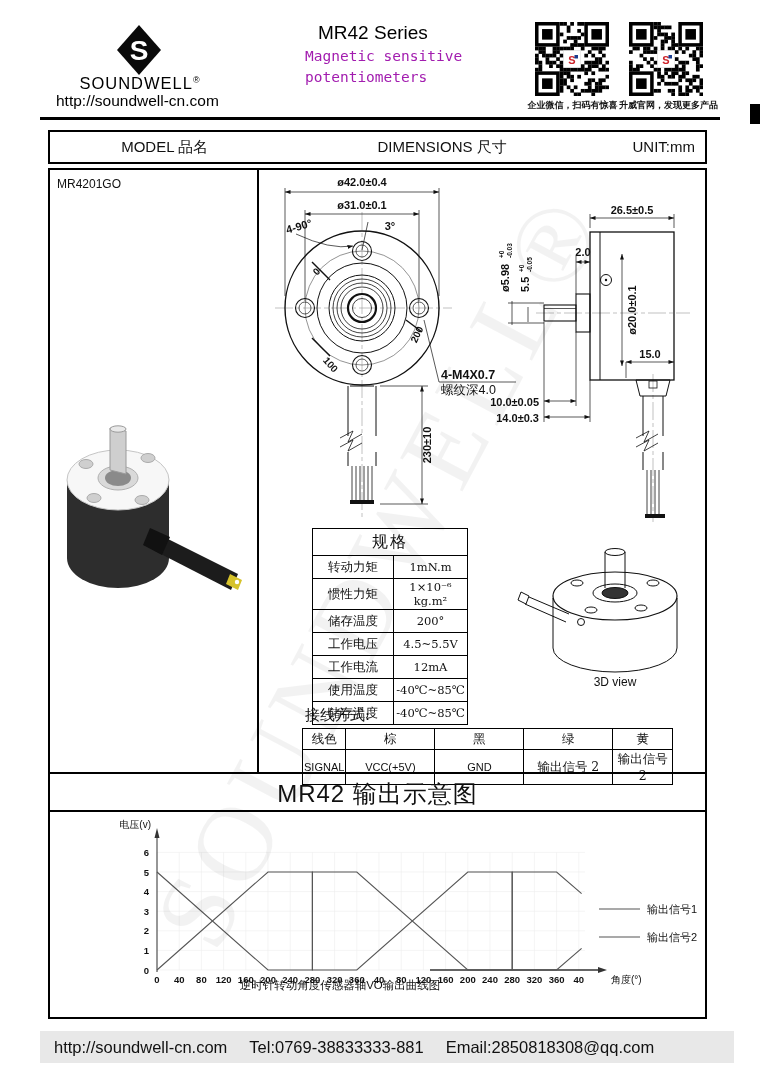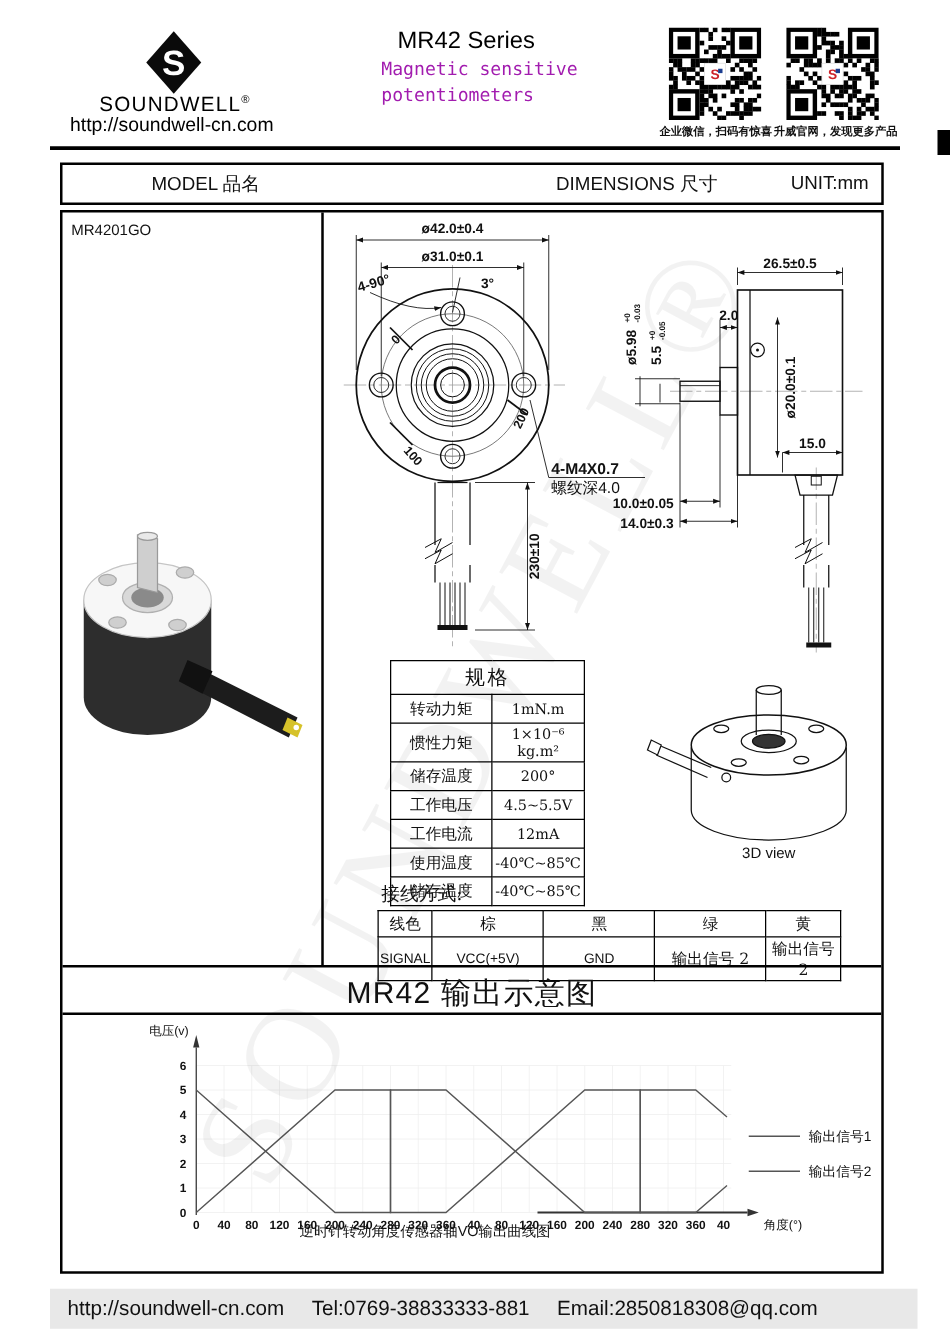--- a/index.html
+++ b/index.html
@@ -338,21 +338,21 @@
       <rect x="39.5" y="33" width="3.5" height="3.5" fill="#1b3d8f"></rect>
     </svg>
   <div class="abs qr-caption" style="left:526px;top:99px;width:93px">企业微信，扫码有惊喜</div>
   <div class="abs qr-caption" style="left:619px;top:99px;width:96px">升威官网，发现更多产品</div>
 
   <div class="abs top-rule" style="left:40px;top:117px;width:680px;height:3px"></div>
   <div class="abs" style="left:750px;top:104px;width:10px;height:20px;background:#000"></div>
 
   <div class="abs box" style="left:48px;top:130px;width:659px;height:34px">
     <span class="bar-label" style="left:0;width:35%;text-align:center">MODEL 品名</span>
-    <span class="bar-label" style="left:50%;width:30%;text-align:right">DIMENSIONS 尺寸</span>
+    <span class="bar-label" style="left:50%;width:30%;text-align:left">DIMENSIONS 尺寸</span>
     <span class="bar-label" style="right:10px">UNIT:mm</span>
   </div>
 
   <div class="abs box" style="left:48px;top:168px;width:659px;height:851px">
 
     <div class="abs" style="left:7px;top:7px;font-size:12px">MR4201GO</div>
     <div class="abs" style="left:207px;top:0;width:2px;height:602px;background:#000"></div>
 
     <svg class="abs" style="left:8px;top:248px" width="200" height="180">
       <path d="M9,62 L9,140 A51,30 0 0 0 111,140 L111,62" fill="#2d2d2d"></path>

